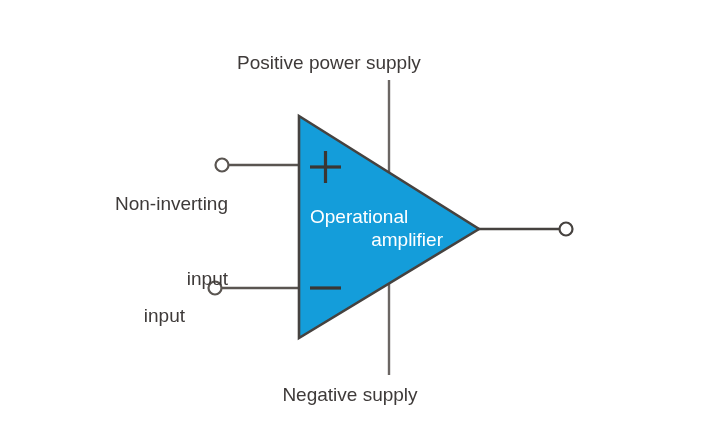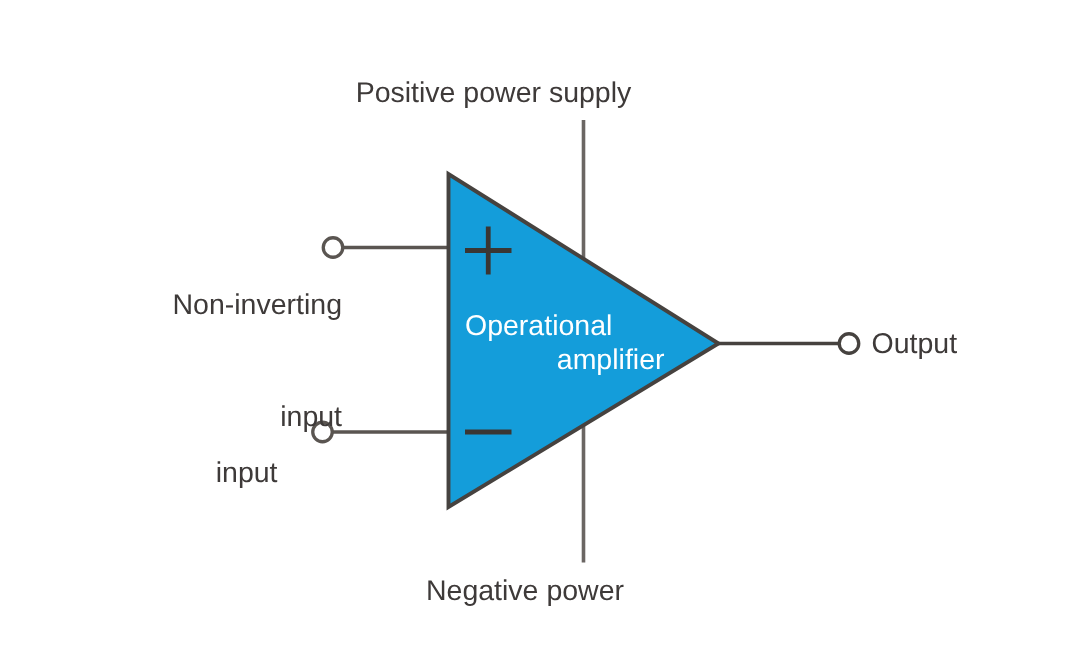--- a/index.html
+++ b/index.html
@@ -106,26 +106,25 @@
     <circle cx="215" cy="288" r="6.5" fill="#ffffff" stroke="#5a5551" stroke-width="2.2"></circle>
     <circle cx="566" cy="229" r="6.5" fill="#ffffff" stroke="#46423f" stroke-width="2.2"></circle>
 
     <text class="opamp-body-text" x="310" y="223" text-anchor="start">Operational</text>
     <text class="opamp-body-text" x="443" y="246" text-anchor="end">amplifier</text>
 
   </svg>
 
   <div class="label label-center" id="label-positive-supply">Positive power supply</div>
 
-  <div class="label label-center" id="label-negative-supply">Negative power</div>
+  <div class="label label-center" id="label-negative-supply">Negative supply</div>
 
   <div class="label label-right" id="label-noninverting">
     <div>Non-inverting</div>
     <div>input</div>
   </div>
 
   <div class="label label-right" id="label-inverting">
     <div>input</div>
   </div>
 
-  <div class="label label-left" id="label-output">Output</div>
 
 </div>
 
 </body></html>

